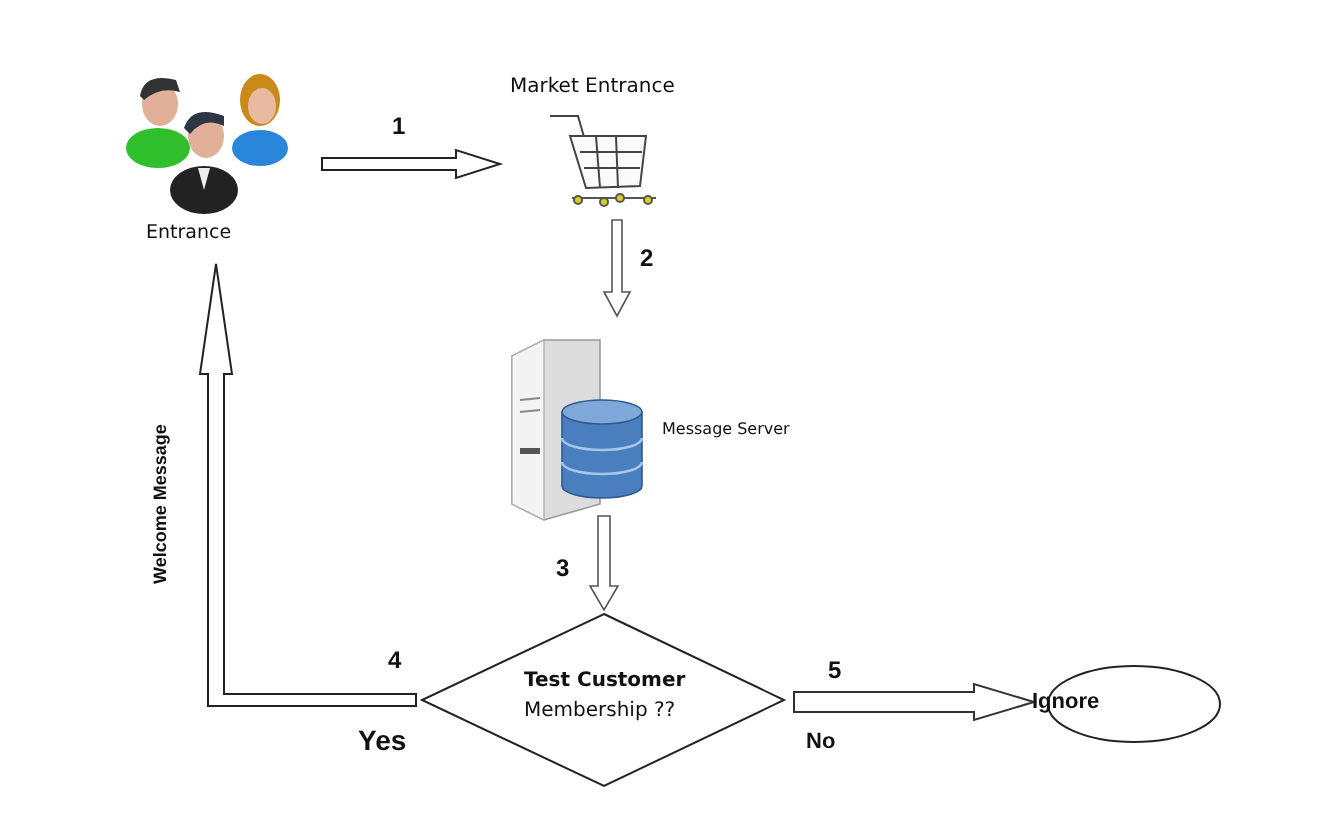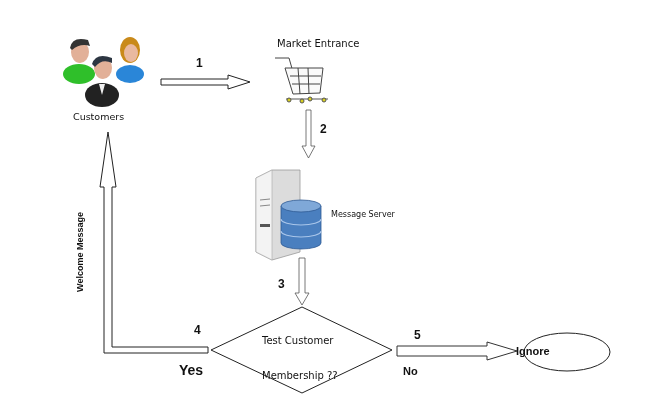--- a/index.html
+++ b/index.html
@@ -65,25 +65,25 @@
   <path d="M302 307 L392 350 L302 393 L211 350 Z" fill="#fff" stroke="#222" stroke-width="1"></path>
 
   <path d="M208 347 L208 353 L104 353 L104 187 L100 187 L108 132 L116 187 L112 187 L112 347 Z" fill="#fff" stroke="#222" stroke-width="1"></path>
 
   <path d="M397 346 L487 346 L487 342 L517 351 L487 360 L487 356 L397 356 Z" fill="#fff" stroke="#333" stroke-width="1"></path>
 
   <ellipse cx="567" cy="352" rx="43" ry="19" fill="#fff" stroke="#222" stroke-width="1"></ellipse>
 </svg>
 
 
-<div class="lbl hand" style="left:73px;top:111px;">Customers</div>
-<div class="lbl hand" style="left:255px;top:38px;font-size:10px;margin-left:22px;">Market Entrance</div>
+<div class="lbl hand" style="left:73px;top:111px;">Entrance</div>
+<div class="lbl hand" style="left:255px;top:38px;font-size:10px;">Market Entrance</div>
 <div class="lbl hand" style="left:331px;top:210px;font-size:8px;">Message Server</div>
-<div class="lbl hand" style="left:262px;top:335px;font-size:10px;">Test Customer</div>
-<div class="lbl hand" style="left:262px;top:350px;font-size:10px;margin-top:20px;">Membership ??</div>
+<div class="lbl hand" style="left:262px;top:335px;font-size:10px;font-weight:bold;">Test Customer</div>
+<div class="lbl hand" style="left:262px;top:350px;font-size:10px;">Membership ??</div>
 <div class="lbl bold" style="left:516px;top:345px;font-size:11px;">Ignore</div>
 
 <div class="lbl num" style="left:196px;top:56px;">1</div>
 <div class="lbl num" style="left:320px;top:122px;">2</div>
 <div class="lbl num" style="left:278px;top:277px;">3</div>
 <div class="lbl num" style="left:194px;top:323px;">4</div>
 <div class="lbl num" style="left:414px;top:328px;">5</div>
 
 <div class="lbl bold" style="left:179px;top:362px;font-size:14px;">Yes</div>
 <div class="lbl bold" style="left:403px;top:365px;font-size:11px;">No</div>

